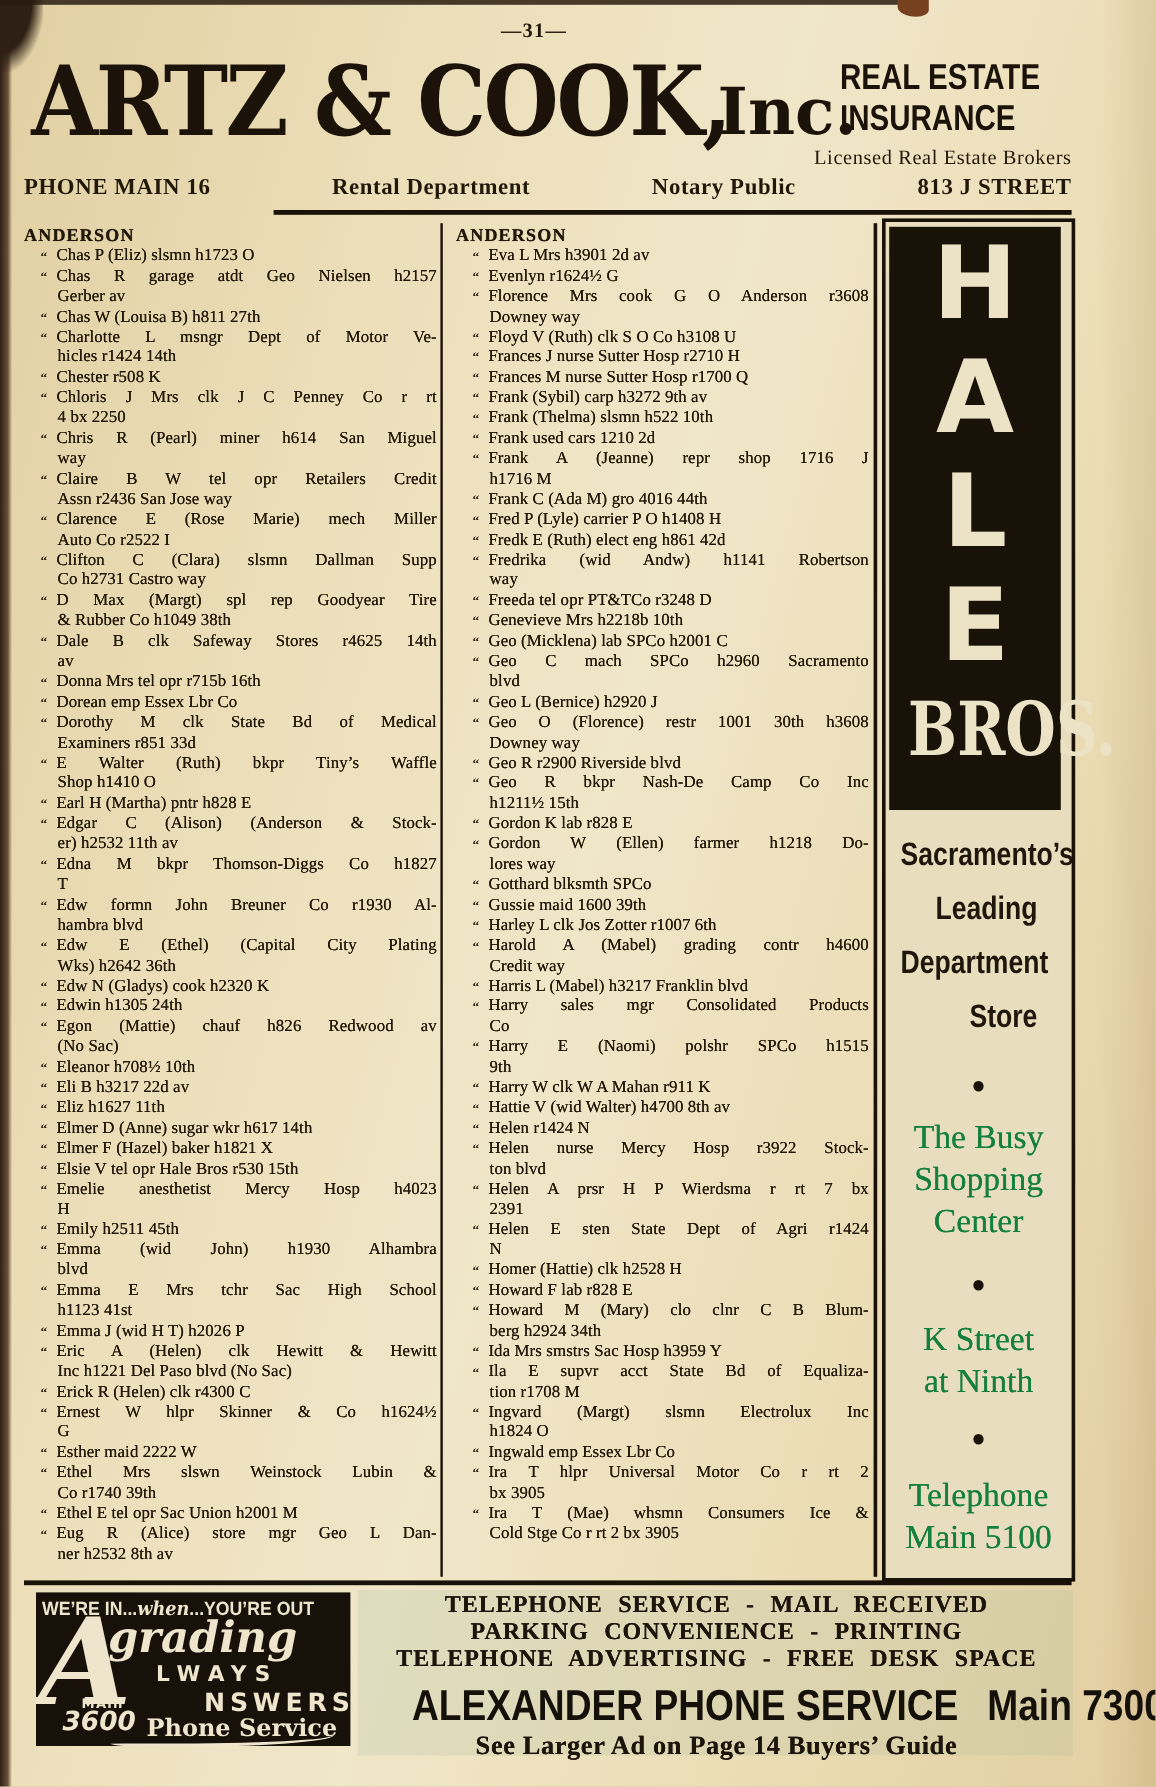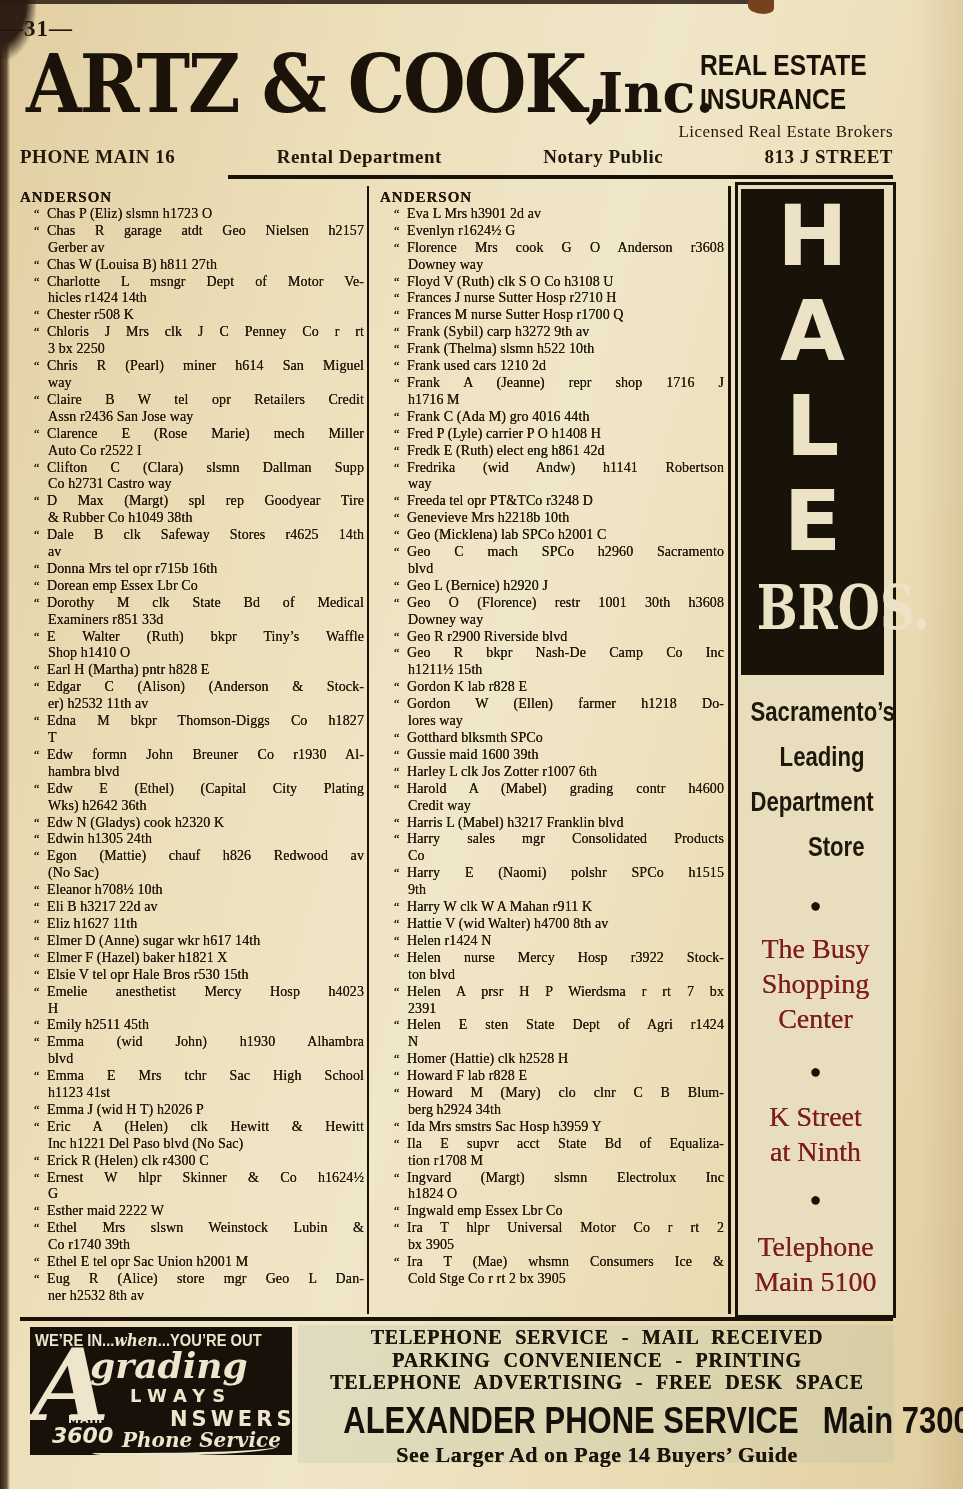--- a/index.html
+++ b/index.html
@@ -10,22 +10,22 @@
   .edge-left{position:absolute;left:0;top:0;width:10px;height:1489px;
     background:linear-gradient(to right,#2e2014,#6b503a 65%,rgba(107,80,58,0));}
   .corner-tl{position:absolute;left:0;top:0;width:36px;height:60px;
     background:radial-gradient(ellipse at top left,#2e2014 52%,rgba(46,32,20,0) 74%);}
   .edge-top{position:absolute;left:0;top:0;width:772px;height:4px;background:#2a1c10;opacity:.85;}
   .mark-tr{position:absolute;left:748px;top:0;width:26px;height:14px;background:#77411f;border-radius:0 0 40% 60%;}
   .edge-right{position:absolute;right:0;top:0;width:46px;height:1489px;
     background:linear-gradient(to right,rgba(150,110,60,0),rgba(150,110,60,.16));}
   .tint-bottom{position:absolute;left:298px;top:1325px;width:596px;height:138px;background:rgba(170,188,158,.22);}
   
-  .pagenum{position:absolute;left:0;top:16px;width:890px;
-    font-size:23px;font-weight:bold;letter-spacing:1px;}
+  .pagenum{position:absolute;left:0;top:16px;width:890px;text-align:center;
+    font-size:17px;font-weight:bold;letter-spacing:1px;}
   
   .brand{position:absolute;left:26px;top:44px;font-family:"DejaVu Serif",serif;font-weight:bold;
     font-size:72px;line-height:1;letter-spacing:-2px;transform:scaleY(1.12);transform-origin:top left;color:#1b1309;}
   .brand-inc{position:absolute;left:598px;top:66px;font-family:"DejaVu Serif",serif;font-weight:bold;
     font-size:54px;line-height:1;color:#1b1309;}
   .re-block{position:absolute;left:700px;top:48px;width:200px;}
   .re-line{font-family:"Liberation Sans",sans-serif;font-weight:bold;font-size:30px;line-height:34px;
     transform:scaleX(0.82);transform-origin:left;white-space:nowrap;color:#1b1309;}
   .licensed{position:absolute;right:70px;top:122px;font-weight:normal;font-size:17px;letter-spacing:.5px;white-space:nowrap;}
   .services{position:absolute;left:20px;top:146px;width:873px;display:flex;justify-content:space-between;
@@ -50,21 +50,21 @@
   .hale-letter{font-family:"DejaVu Sans",sans-serif;font-weight:bold;font-size:84px;line-height:95px;
     color:#ece2c6;transform:scaleY(1.0);}
   .hale-bros{font-family:"DejaVu Serif",serif;font-weight:bold;font-size:62px;line-height:78px;color:#ece2c6;
     transform:scaleX(0.78);transform-origin:center;white-space:nowrap;}
   .hale-tag{position:absolute;left:0;right:16px;top:505px;text-align:right;}
   .hale-tag-line{font-family:"Liberation Sans",sans-serif;font-weight:bold;font-size:27px;line-height:45px;
     transform:scaleX(0.82);transform-origin:center;white-space:nowrap;color:#20170c;}
   .hale-dot{position:absolute;left:0;right:0;text-align:center;font-size:20px;line-height:20px;color:#191208;}
   .dot1{top:710px;} .dot2{top:876px;} .dot3{top:1004px;}
   .hale-serif{position:absolute;left:0;right:0;text-align:center;font-size:28px;line-height:35px;
-    font-family:"Liberation Serif",serif;color:#7f1d1d;text-shadow:0 0 .4px currentColor;}
+    font-family:"Liberation Serif",serif;color:#15803d;text-shadow:0 0 .4px currentColor;}
   .busy{top:746px;} .kst{top:914px;} .tel{top:1044px;}
   
   .bottom-rule{position:absolute;left:20px;top:1317px;width:873px;height:4px;background:#191208;}
   .alex-box{position:absolute;left:30px;top:1327px;width:262px;height:128px;background:#17110a;color:#efe5cc;overflow:hidden;}
   .alex-tag{position:absolute;left:5px;top:4px;width:252px;font-family:"Liberation Sans",sans-serif;font-weight:bold;
     font-size:16px;transform:scaleX(0.92);transform-origin:left;white-space:nowrap;}
   .alex-when{font-family:"DejaVu Serif",serif;font-style:italic;font-weight:bold;font-size:16px;}
   .alex-A{position:absolute;left:2px;top:8px;font-family:"DejaVu Serif",serif;font-style:italic;font-weight:bold;
     font-size:100px;line-height:100px;}
   .alex-name{position:absolute;left:60px;top:20px;font-family:"DejaVu Serif",serif;font-style:italic;font-weight:bold;
@@ -72,21 +72,21 @@
   .alex-lways{position:absolute;left:100px;top:58px;font-family:"DejaVu Sans",sans-serif;font-weight:bold;
     font-size:18px;letter-spacing:7px;}
   .alex-nswers{position:absolute;left:100px;top:80px;font-family:"DejaVu Sans",sans-serif;font-weight:bold;
     font-size:21px;letter-spacing:4px;margin-left:40px;}
   .alex-main{position:absolute;left:38px;top:86px;font-family:"DejaVu Sans",sans-serif;font-weight:bold;
     font-size:11px;letter-spacing:1px;text-align:right;}
   .alex-7300{position:absolute;left:22px;top:96px;font-family:"DejaVu Sans",sans-serif;font-weight:bold;
     font-style:italic;font-size:22px;}
   .alex-swoosh{position:absolute;left:62px;top:116px;width:186px;height:10px;
     border-bottom:3px solid #efe5cc;border-radius:0 0 100% 30%;}
-  .alex-service{position:absolute;left:92px;top:101px;font-family:"DejaVu Serif",serif;font-style:italic;
+  .alex-service{position:absolute;left:92px;top:101px;font-family:"DejaVu Serif",serif;
     font-weight:bold;font-size:20px;}
   .bottom-text{position:absolute;left:302px;top:1326px;width:590px;text-align:center;color:#1d150c;}
   .bt-line{font-weight:bold;font-size:20px;line-height:22.5px;word-spacing:7px;letter-spacing:.8px;
     white-space:nowrap;text-shadow:0 0 .4px currentColor;}
   .bt-headline{margin-top:7px;font-family:"Liberation Sans",sans-serif;font-weight:bold;font-size:36px;
     line-height:40px;transform:scaleX(0.86);transform-origin:center;white-space:nowrap;color:#15100a;}
   .bt-headline .gap{display:inline-block;width:28px;}
   .bt-foot{margin-top:1px;font-weight:bold;font-size:22px;letter-spacing:.5px;white-space:nowrap;
     text-shadow:0 0 .4px currentColor;}
 </style>
@@ -138,21 +138,21 @@
         </div>
         <div class="entry">
           <div class="line first fill"><span class="ditto">“</span>Charlotte L msngr Dept of Motor Ve-</div>
           <div class="line cont">hicles r1424 14th</div>
         </div>
         <div class="entry">
           <div class="line first"><span class="ditto">“</span>Chester r508 K</div>
         </div>
         <div class="entry">
           <div class="line first fill"><span class="ditto">“</span>Chloris J Mrs clk J C Penney Co r rt</div>
-          <div class="line cont">3 bx 2250</div>
+          <div class="line cont">4 bx 2250</div>
         </div>
         <div class="entry">
           <div class="line first fill"><span class="ditto">“</span>Chris R (Pearl) miner h614 San Miguel</div>
           <div class="line cont">way</div>
         </div>
         <div class="entry">
           <div class="line first fill"><span class="ditto">“</span>Claire B W tel opr Retailers Credit</div>
           <div class="line cont">Assn r2436 San Jose way</div>
         </div>
         <div class="entry">

